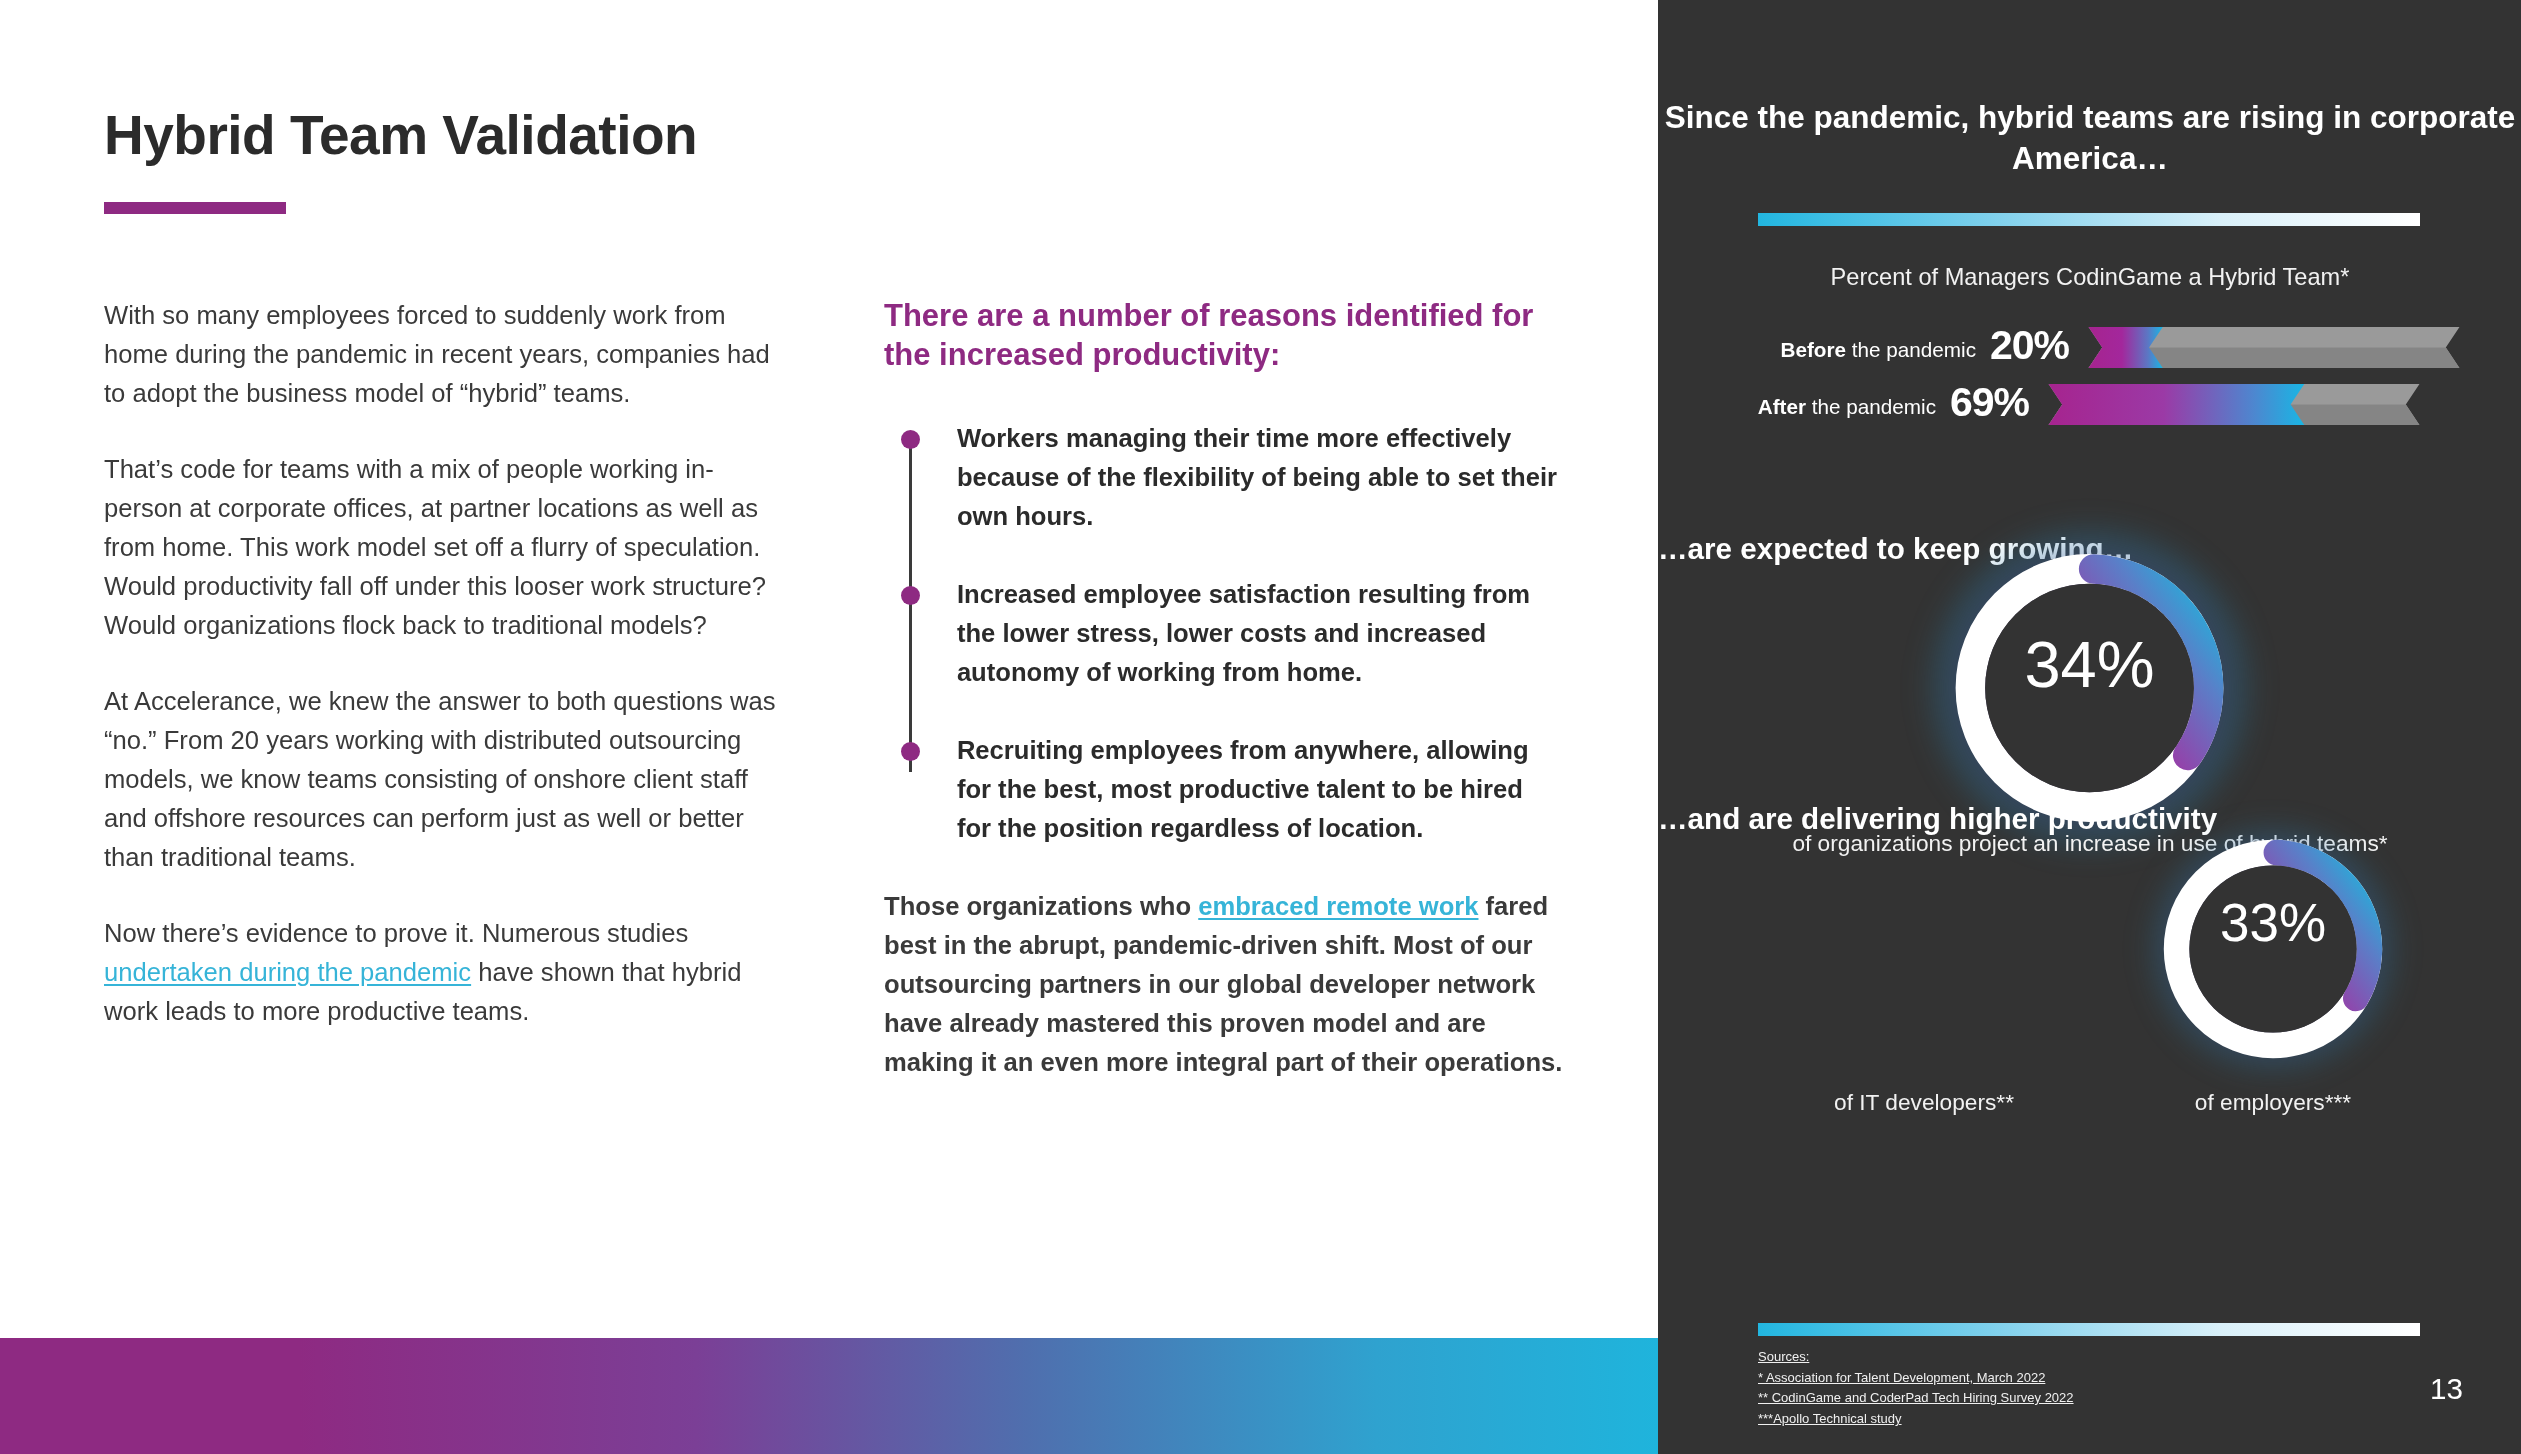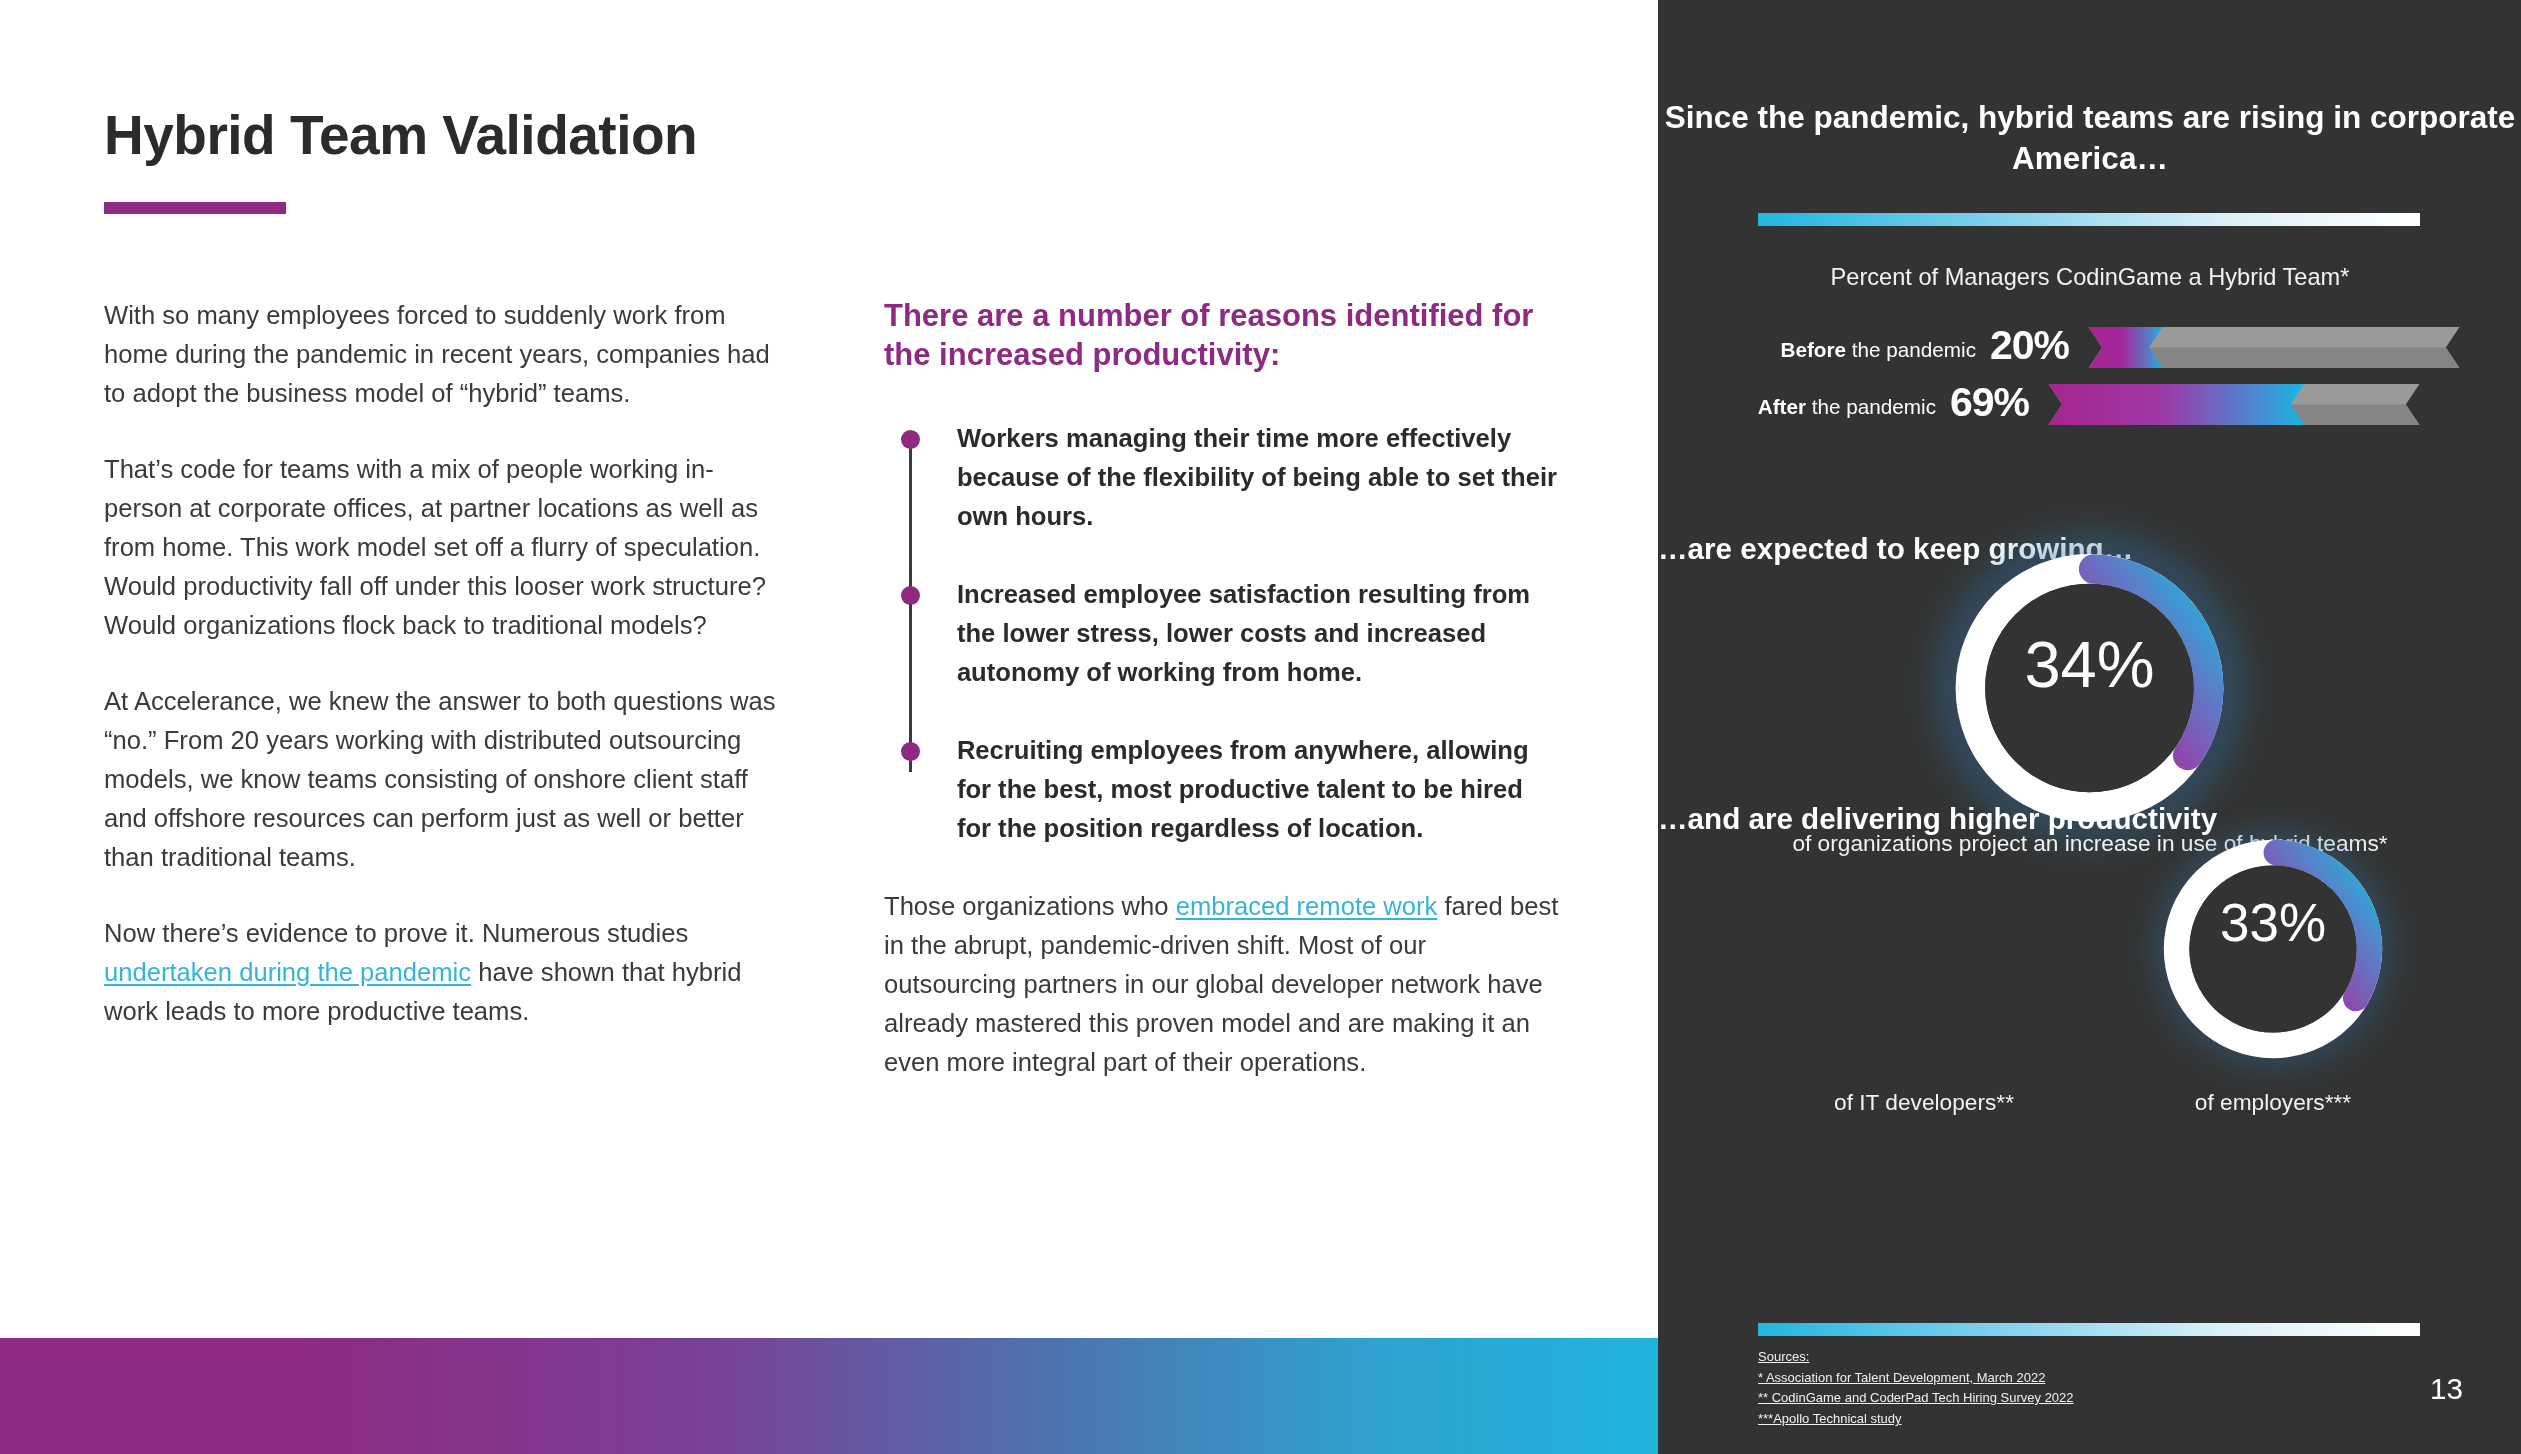--- a/index.html
+++ b/index.html
@@ -49,21 +49,21 @@
   }
   .bullet {
     position:relative; padding-left:63px; margin-bottom:39px;
     font-weight:bold; font-size:25.6px; line-height:39px; color:#2b2b2b;
   }
   .bullet .dot {
     position:absolute; left:6.9px; top:10.8px;
     width:19.7px; height:19.7px; border-radius:50%;
     background:#8E2A82;
   }
-  .mid-tail { font-weight:normal; color:#3a3a3a; }
+  .mid-tail { font-weight:bold; color:#3a3a3a; }
 
   .bottom-bar {
     position:absolute; left:0; top:1338px; width:1658px; height:117px;
     background:linear-gradient(90deg,#8E2A82 0%,#8E2A82 18%,#7b3f96 42%,#4f6fae 62%,#2fa2cf 83%,#1FB4DC 100%);
   }
 
   
   .right-pane {
     position:absolute; left:1658px; top:0; width:864px; height:1455px;
     background:#333333; color:#ffffff;

